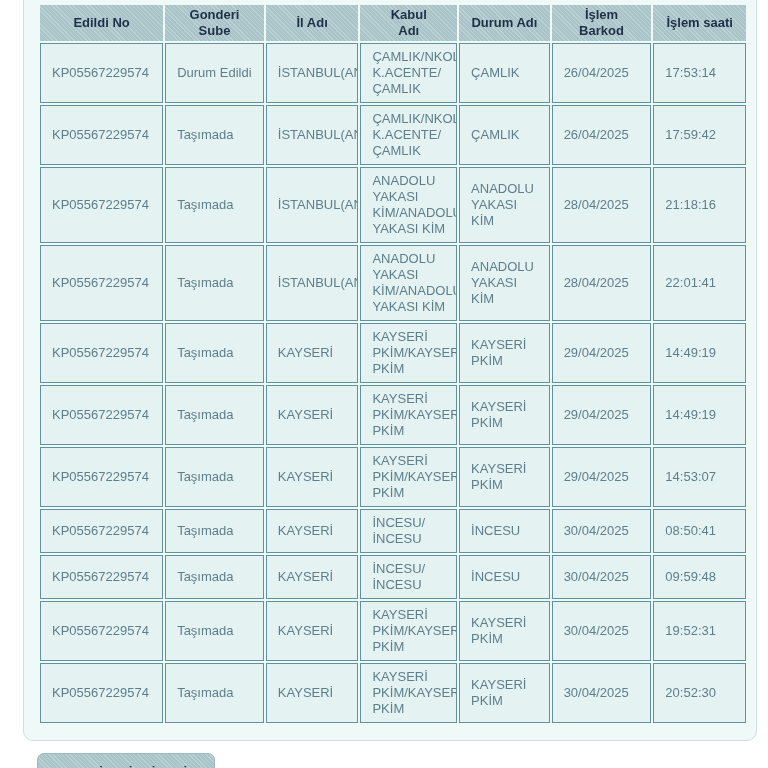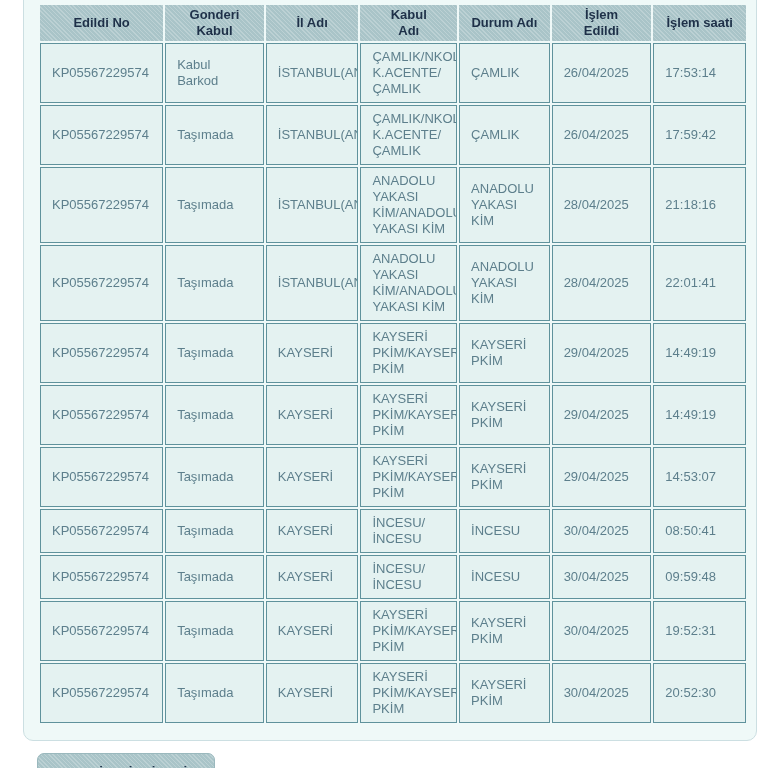--- a/index.html
+++ b/index.html
@@ -85,34 +85,34 @@
         <col style="width:91px">
       <col style="width:95px">
         <col style="width:89px">
         <col style="width:98px">
       <col style="width:91px">
     </colgroup>
     <thead>
       <tr id="header-row">
           <th>Edildi No</th>
           <th>Gonderi
-Kabul</th>
+Sube</th>
           <th>İl Adı</th>
           <th>Kabul
 Adı</th>
           <th>Durum Adı</th>
           <th>İşlem
-Edildi</th>
+Barkod</th>
           <th>İşlem saati</th>
         </tr>
     </thead>
     <tbody id="body-rows">
         <tr>
           <td class="col-barkod">KP05567229574</td>
-          <td class="col-durum">Kabul Barkod</td>
+          <td class="col-durum">Durum Edildi</td>
           <td class="col-il">İSTANBUL(AN</td>
           <td class="col-merkez">ÇAMLIK/NKOL
 K.ACENTE/
 ÇAMLIK</td>
           <td class="col-sube">ÇAMLIK</td>
           <td class="col-tarih">26/04/2025</td>
           <td class="col-saat">17:53:14</td>
         </tr>
         <tr>
           <td class="col-barkod">KP05567229574</td>

